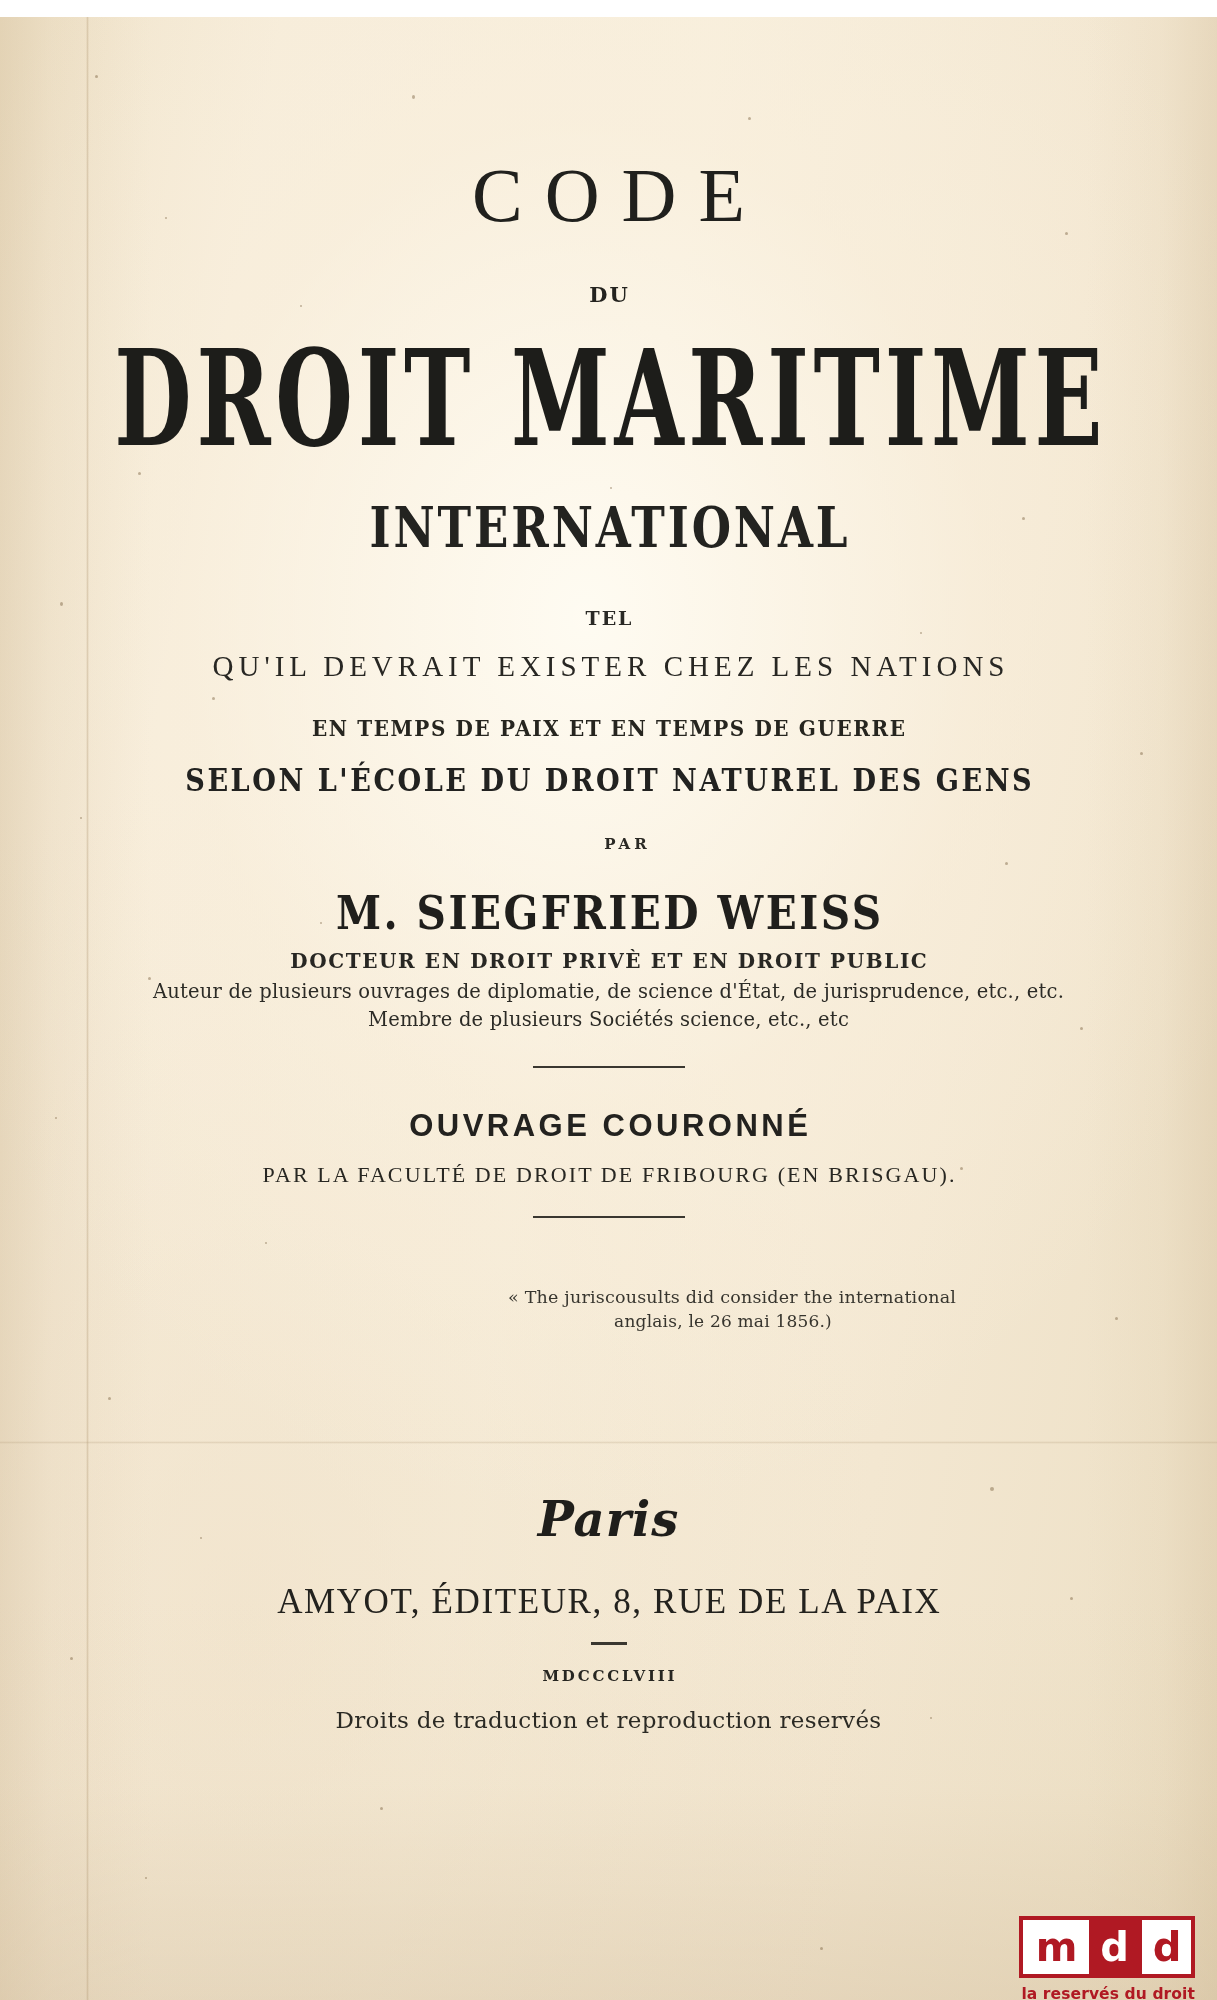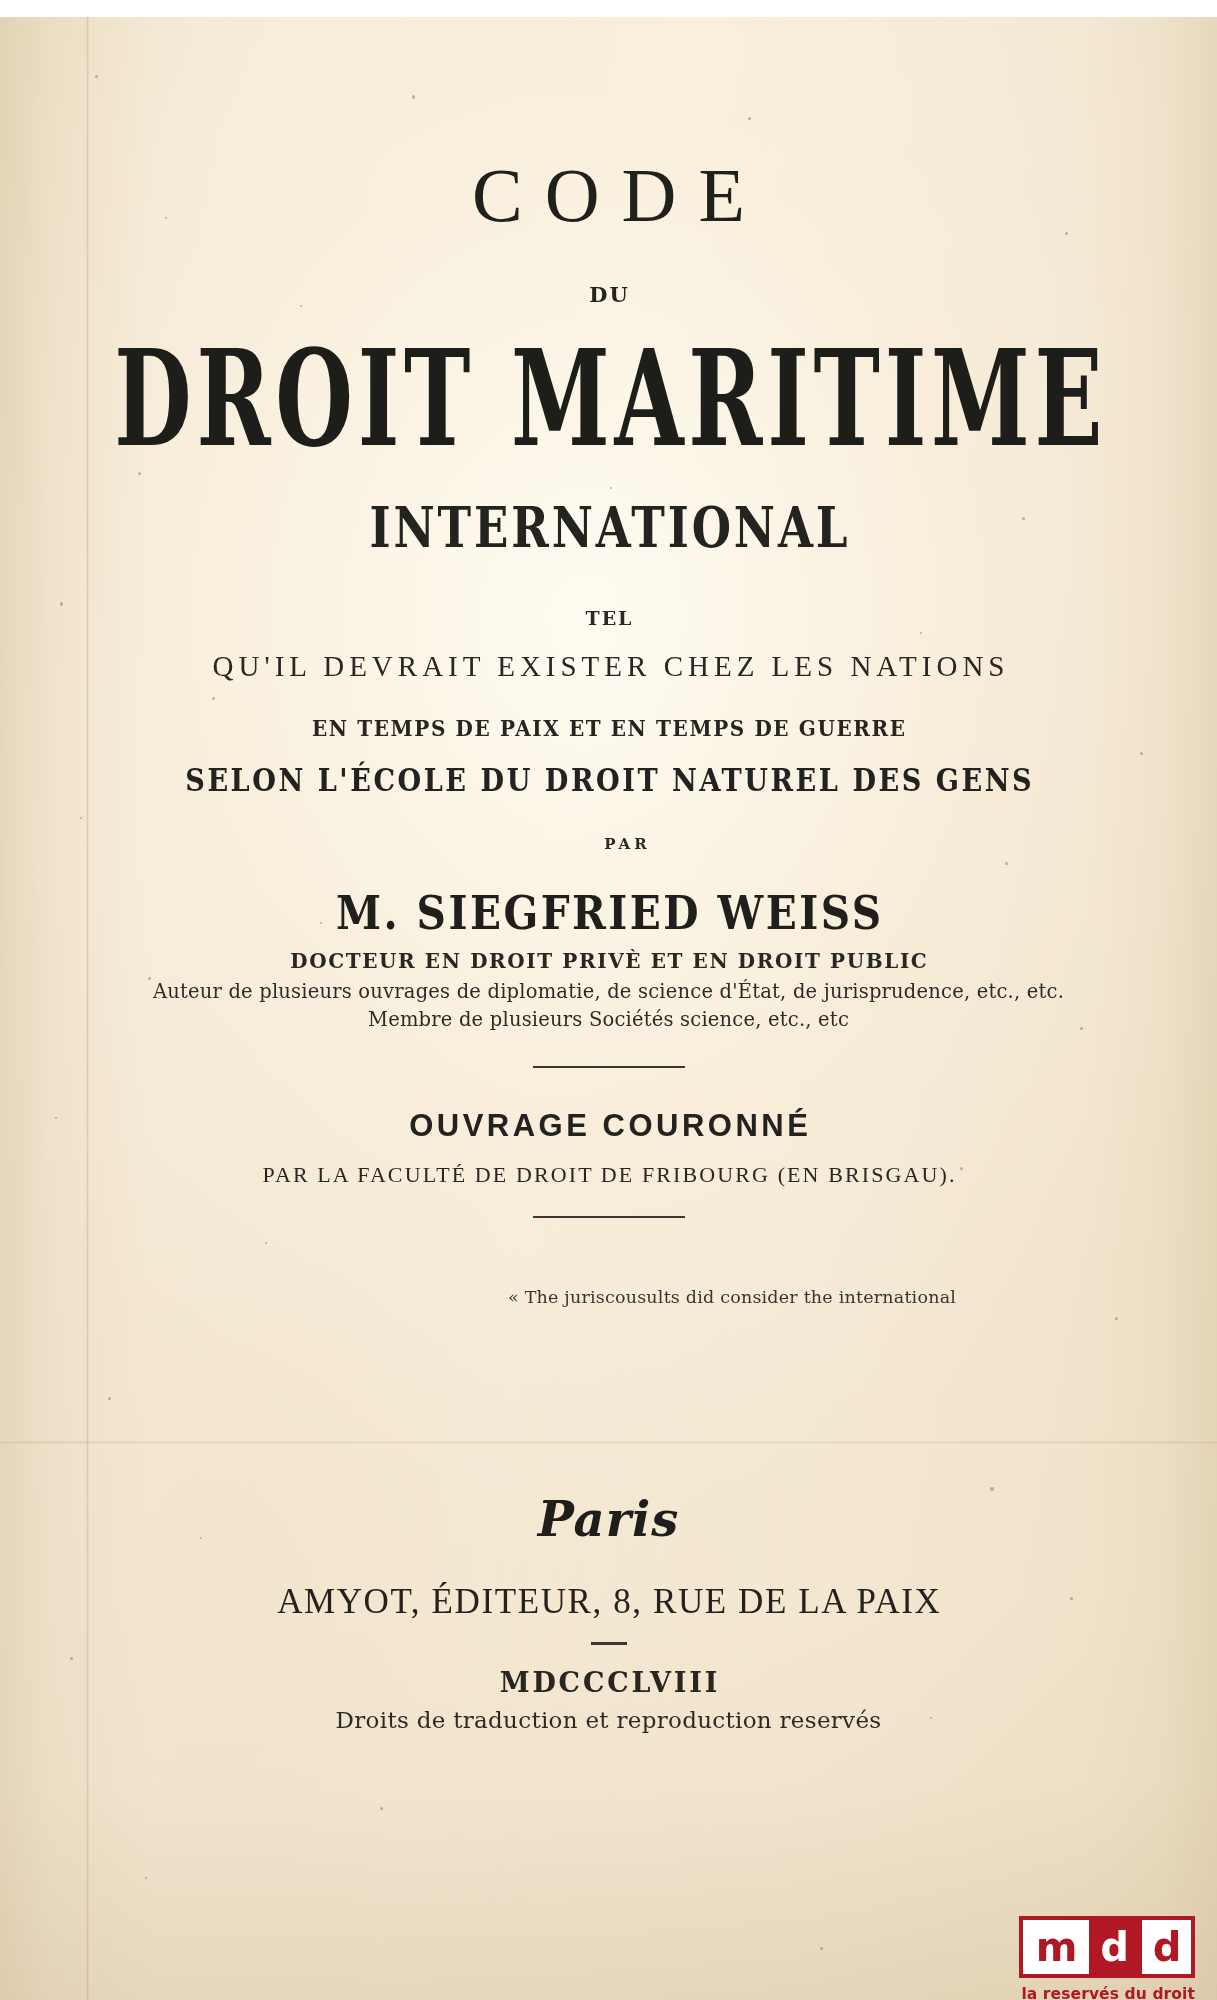--- a/index.html
+++ b/index.html
@@ -291,21 +291,21 @@
     position: absolute;
     top: 1625px;
     left: 50%;
     transform: translateX(-50%);
     width: 36px; height: 3px;
     background: #3a3730;
   }
   .year {
     position: absolute;
     left: 0; right: 0; top: 1652px;
-    font-size: 27px;
+    font-size: 15px;
     font-weight: 700;
     letter-spacing: 2.8px;
     text-indent: 2.8px;
     font-family: "DejaVu Serif", "Liberation Serif", serif;
     color: #272621;
   }
   .rights {
     position: absolute;
     left: 0; right: 0; top: 1692px;
     font-size: 23px;
@@ -423,20 +423,21 @@
     <div class="ln author-cred2">Auteur de plusieurs ouvrages de diplomatie, de science d'État, de jurisprudence, etc., etc.</div>
     <div class="ln author-cred3">Membre de plusieurs Sociétés science, etc., etc</div>
 
     <div class="rule rule-top"></div>
     <div class="ln award-title">OUVRAGE COURONNÉ</div>
     <div class="ln award-sub">PAR LA FACULTÉ DE DROIT DE FRIBOURG (EN BRISGAU).</div>
     <div class="rule rule-bottom"></div>
 
     <div id="epigraph">
       <div class="eq">« The juriscousults did consider the international</div>
+      <div class="esrc" style="margin-top:0">anglais, le 26 mai 1856.)</div>
     </div>
 
     <div class="ln city">Paris</div>
     <div class="ln publisher">AMYOT, ÉDITEUR, 8, RUE DE LA PAIX</div>
     <div class="pub-dash"></div>
     <div class="ln year">MDCCCLVIII</div>
     <div class="ln rights">Droits de traduction et reproduction reservés</div>
 
   </div>
 

